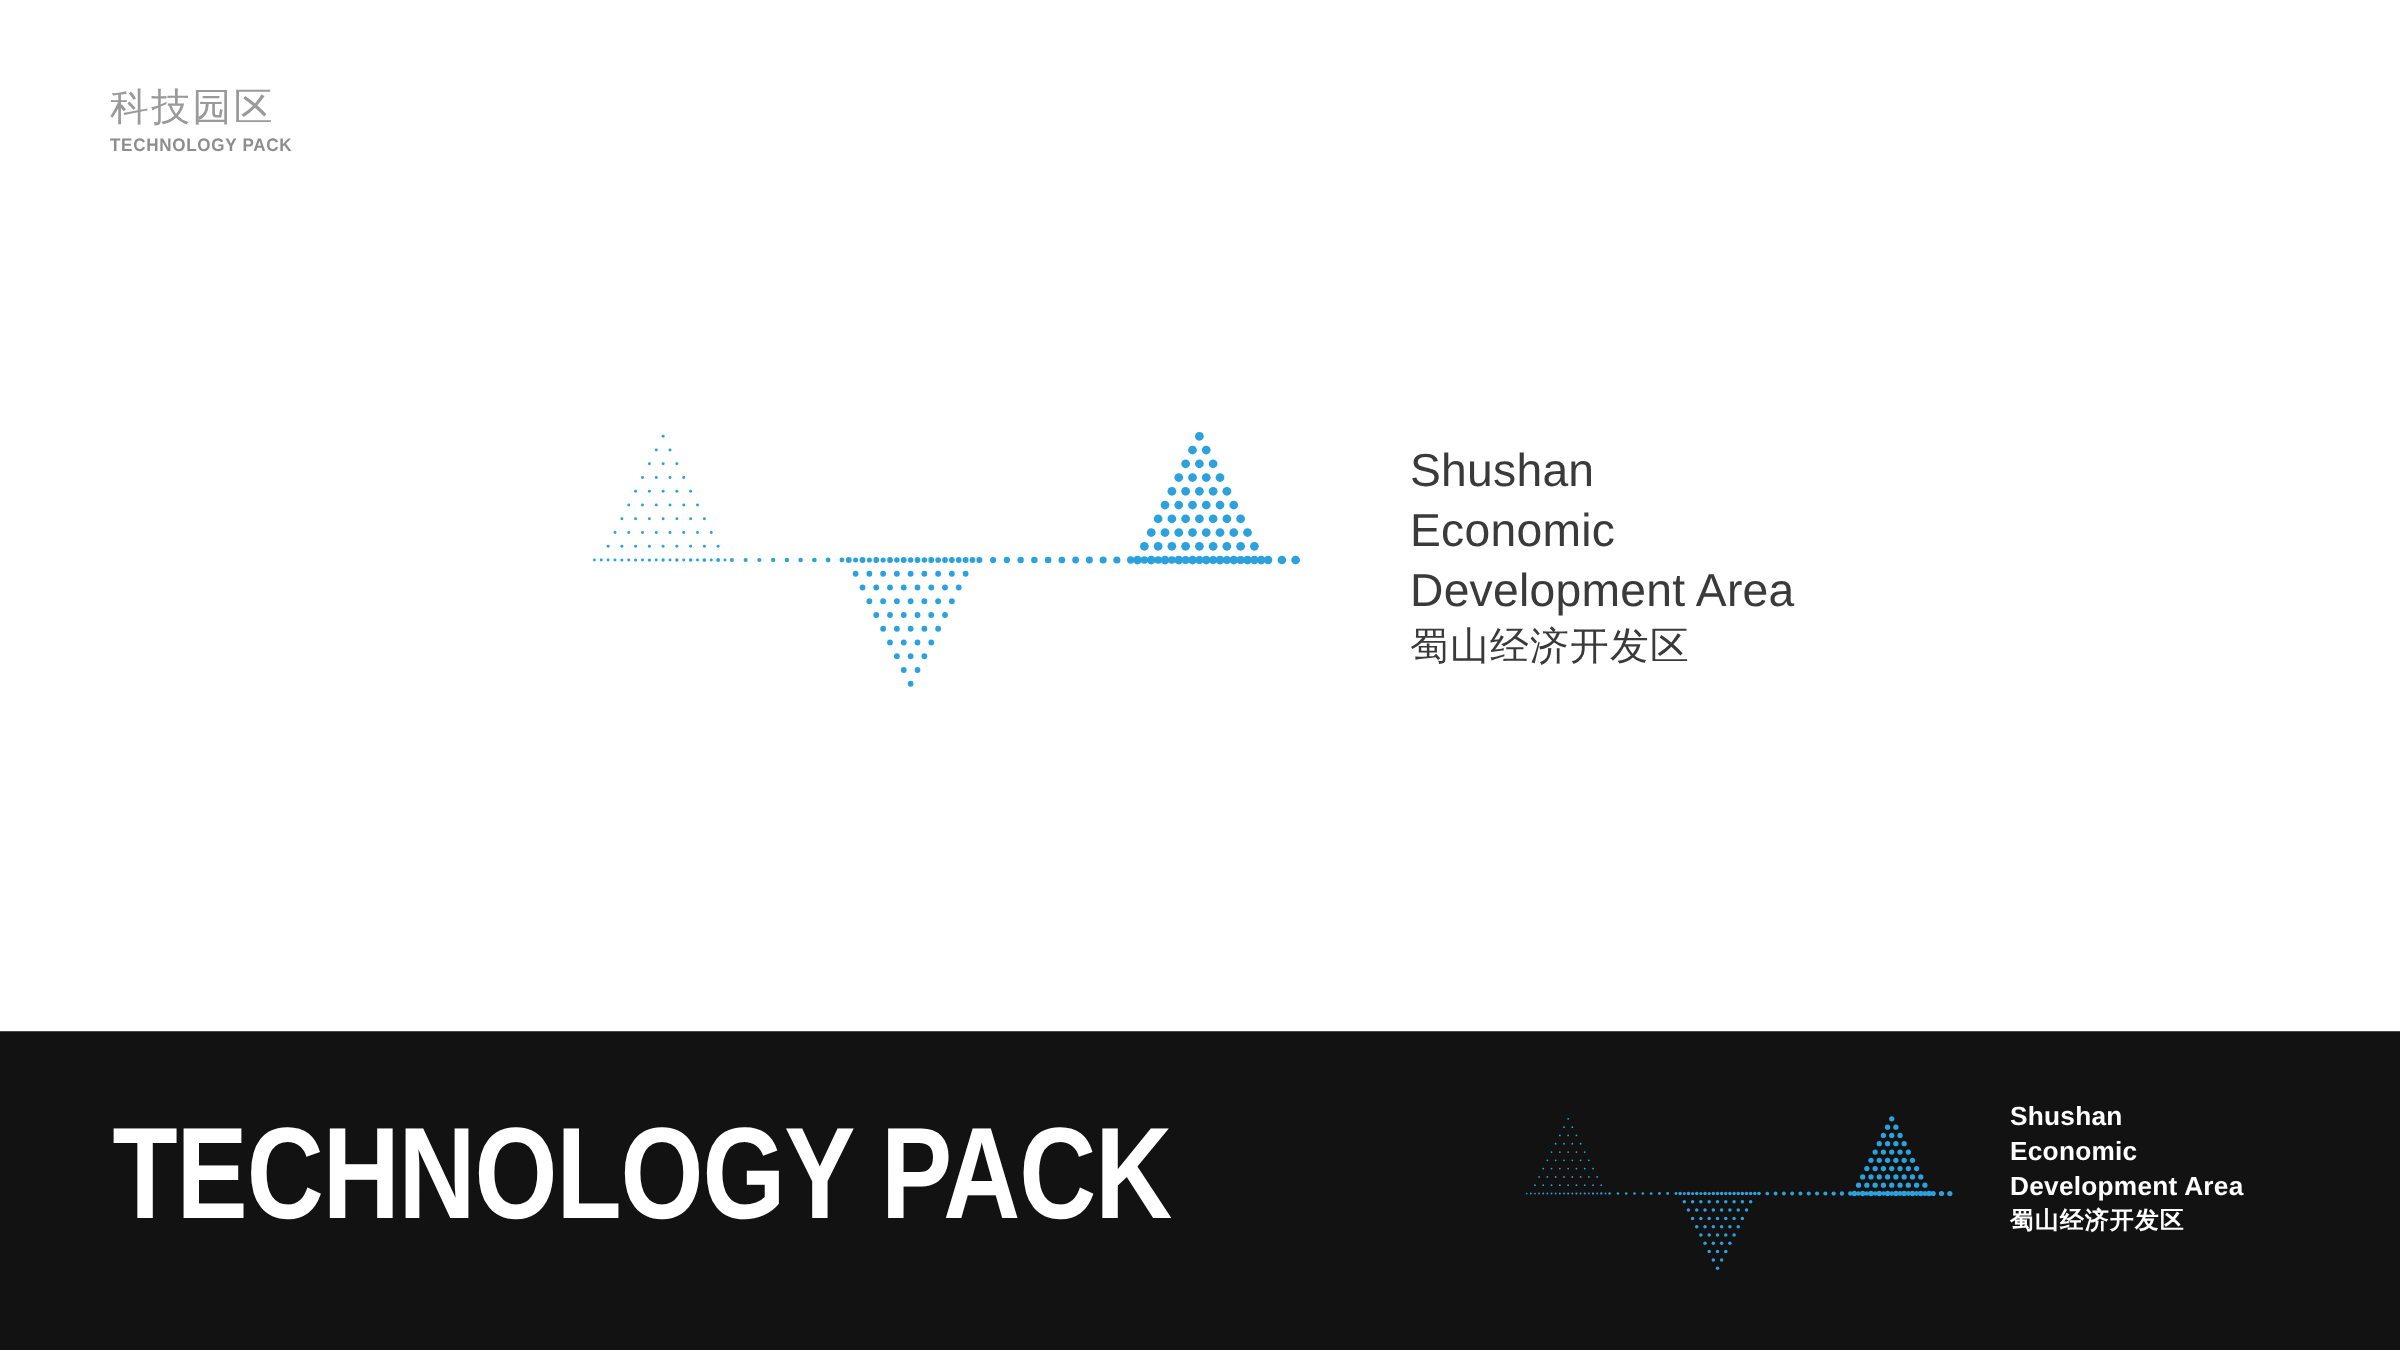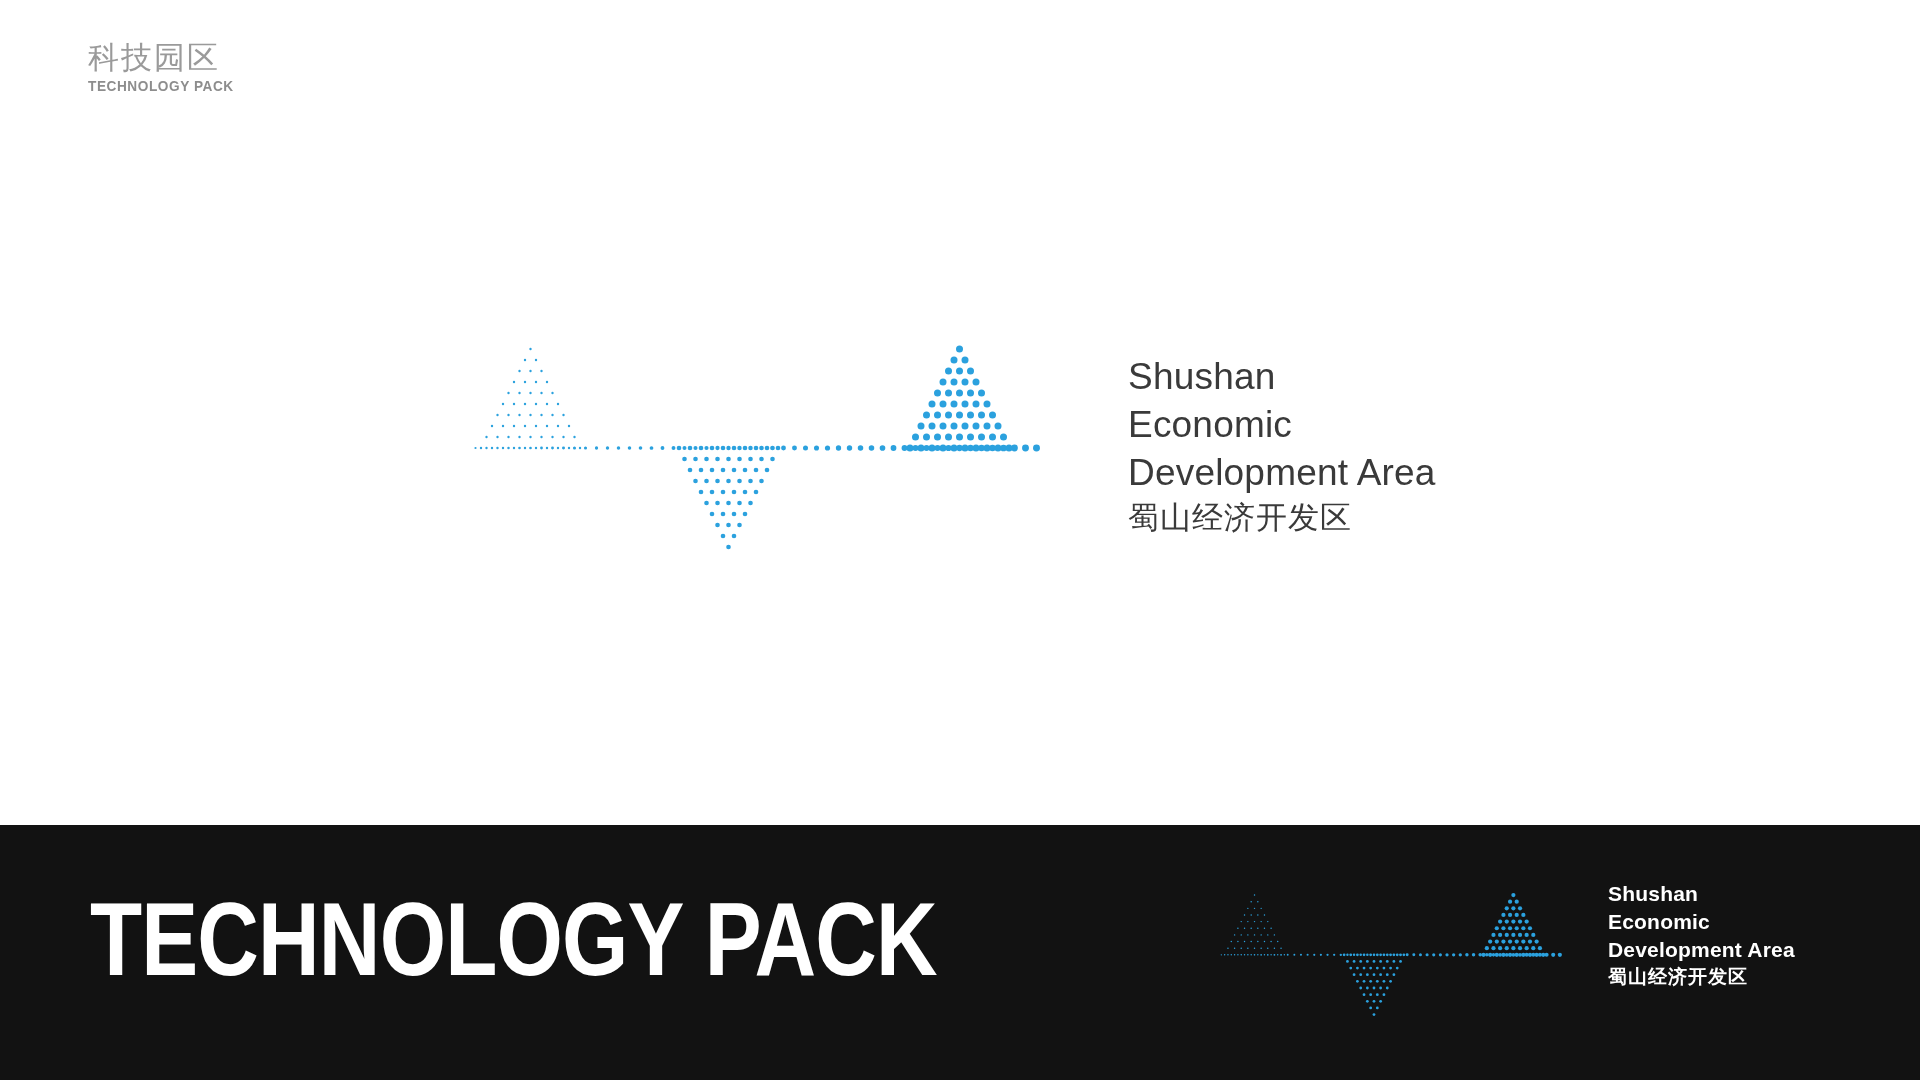--- a/index.html
+++ b/index.html
@@ -8,22 +8,23 @@
     background:#ffffff;
     font-family:"Liberation Sans", sans-serif;
     overflow:hidden;position:relative;
   }
   .page{position:absolute;inset:0;background:#ffffff;}
 
   
   .corner-logo{position:absolute;left:88px;top:42px;line-height:1;}
   .corner-logo .cn{
     font-size:31px;color:#9a9a9a;letter-spacing:2px;
-    font-family:Liberation Serif, serif;font-weight:400;
+    font-family:Liberation Mono, monospace;font-weight:400;
     display:block;
+    margin-top:31px;
   }
   .corner-logo .en{
     display:block;margin-top:6px;
     font-size:14.5px;font-weight:bold;color:#8d8d8d;
     letter-spacing:0.6px;transform:scaleX(.94);transform-origin:left center;
     font-family:"Liberation Sans", sans-serif;
   }
 
   
   .lockup{

